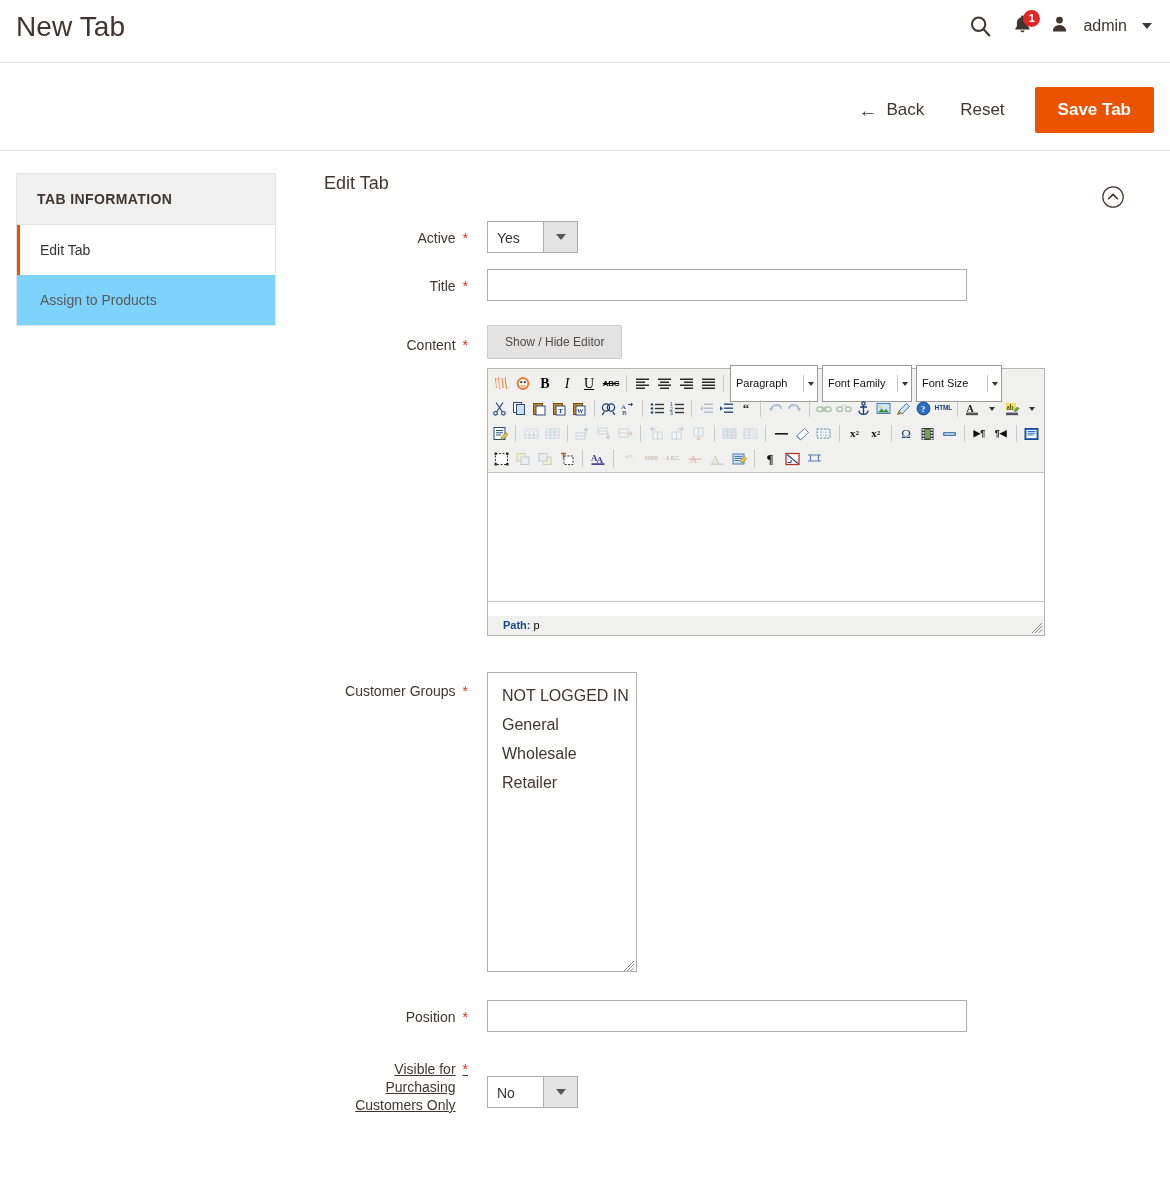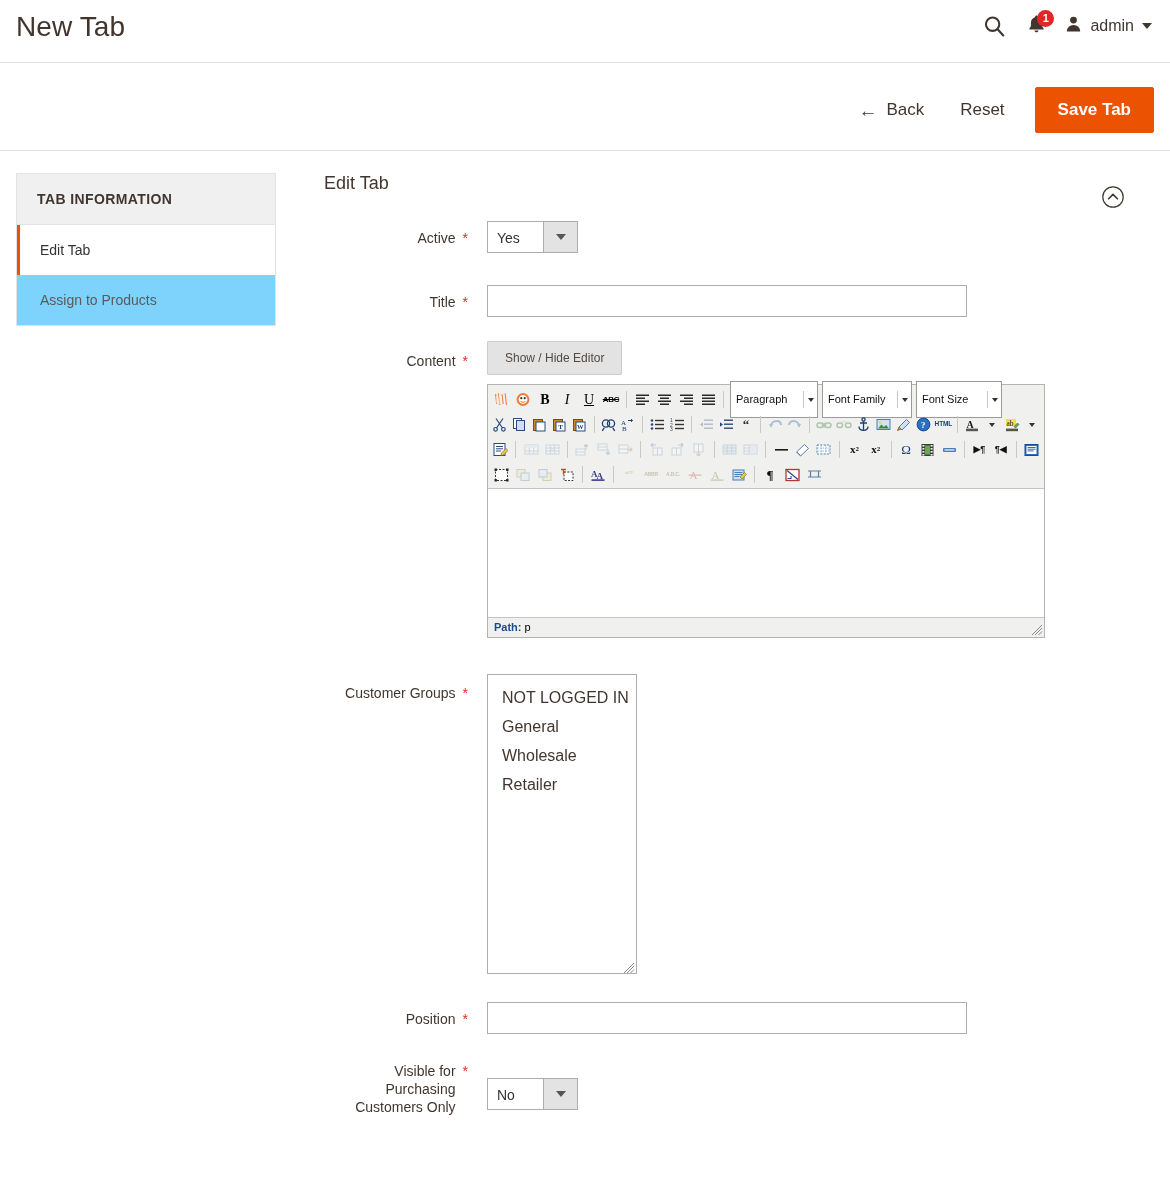--- a/index.html
+++ b/index.html
@@ -61,21 +61,21 @@
     font-size: 11px;
     font-weight: bold;
     line-height: 17px;
     text-align: center;
     box-sizing: border-box;
     padding: 0 3px;
   }
   .admin-wrap {
     display: flex;
     align-items: center;
-    gap: 7px;
+    gap: 14px;
     margin-left: 8px;
     cursor: pointer;
     padding-right: 2px;
   }
   .admin-name {
     font-size: 16px;
     color: #41362f;
   }
   .caret-down {
     width: 0; height: 0;
@@ -365,22 +365,23 @@
     height: 128px;
     background: #fff;
     border-bottom: 1px solid #c4c4c4;
   }
   .editor-status {
     position: relative;
     height: 19px;
     background: #f0f0ee;
     font-size: 11px;
     color: #000;
-    padding: 3px 6px;
+    padding: 3px 15px;
     box-sizing: border-box;
+    margin-top: 14px;
   }
   .editor-status .p-label { color: #1a4b8c; font-weight: bold; }
   .resize-grip {
     position: absolute;
     right: 1px;
     bottom: 1px;
     width: 12px;
     height: 12px;
     cursor: nwse-resize;
   }
@@ -409,20 +410,21 @@
     right: 1px;
     bottom: 1px;
     width: 12px;
     height: 12px;
     cursor: nwse-resize;
   }
   .lbl-stack {
     display: flex;
     justify-content: flex-end;
     gap: 0;
+    text-decoration: underline;
   }
   .lbl-text-multi {
     text-align: right;
     font-size: 14px;
     color: #41362f;
     line-height: 18px;
   }
 </style>
 </head>
 <body>
@@ -496,21 +498,21 @@
     <div class="section-head">
       <span class="section-title">Edit Tab</span>
       <span class="collapse-toggle">
         <svg width="24" height="24" viewBox="0 0 24 24" fill="none" stroke="#41362f" stroke-width="1.2">
           <circle cx="12" cy="12" r="10.2"></circle>
           <polyline points="7.6,13.8 12,9.4 16.4,13.8" stroke-width="1.6" stroke-linecap="round" stroke-linejoin="round"></polyline>
         </svg>
       </span>
     </div>
 
-    <div class="field-row" style="margin-bottom:32px;">
+    <div class="field-row" style="margin-bottom:16px;">
       <div class="field-label-cell">
         <span>Active</span><span class="req-star">*</span>
       </div>
       <div class="field-control-cell">
         <div class="mg-select">
           <div class="val">Yes</div>
           <div class="arrow-box">
               <i></i>
             </div>
         </div>

